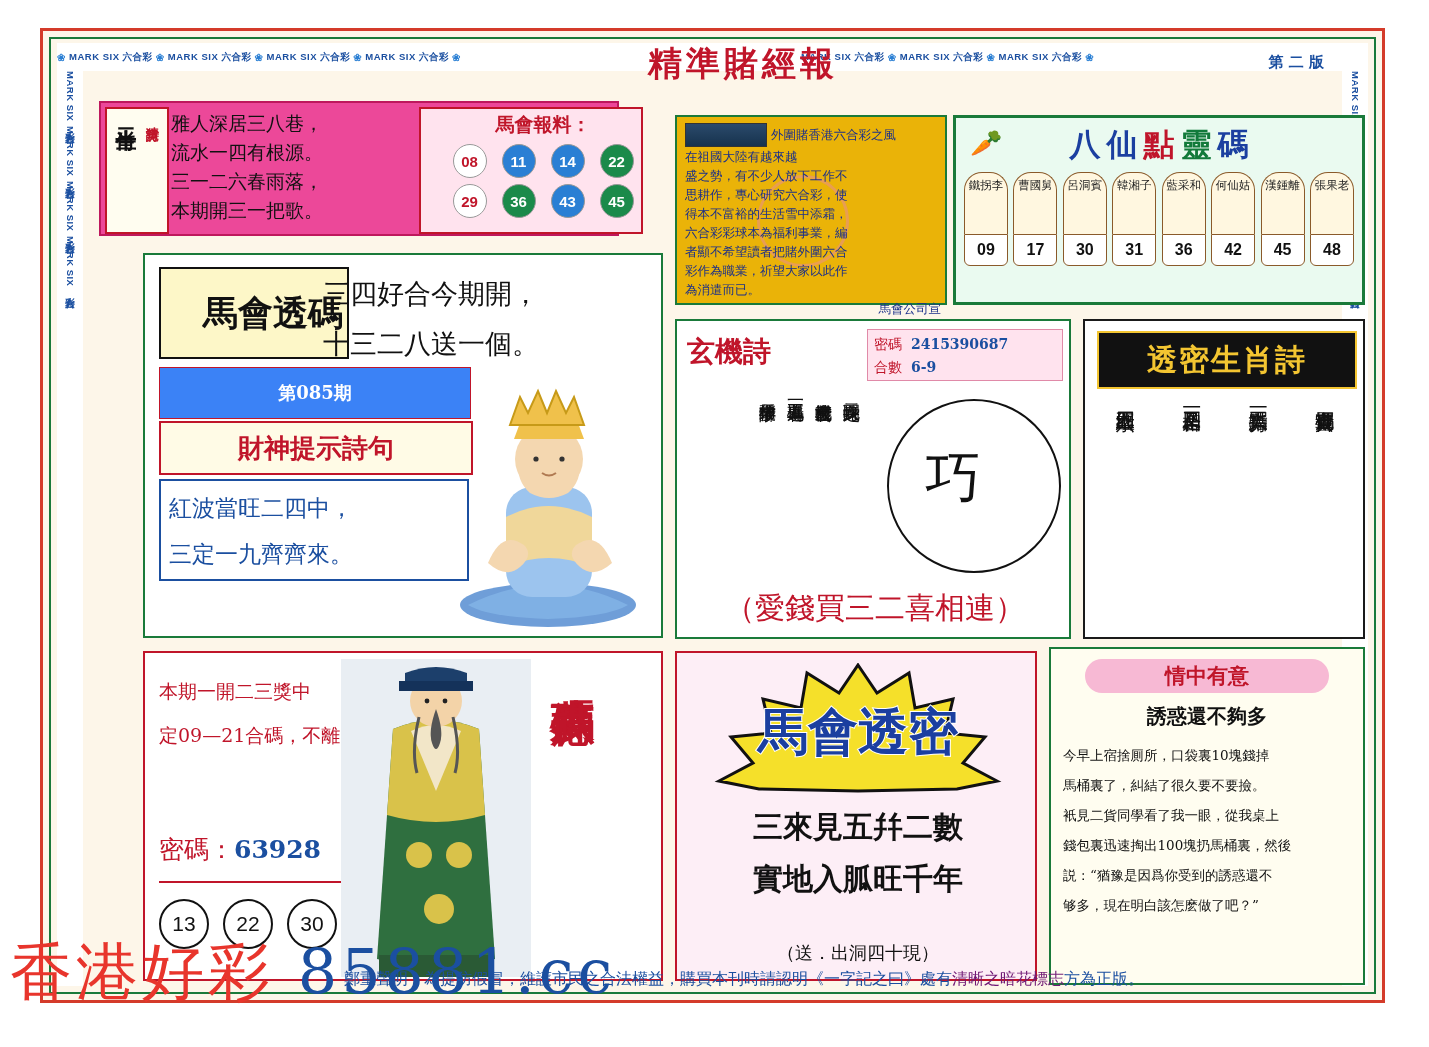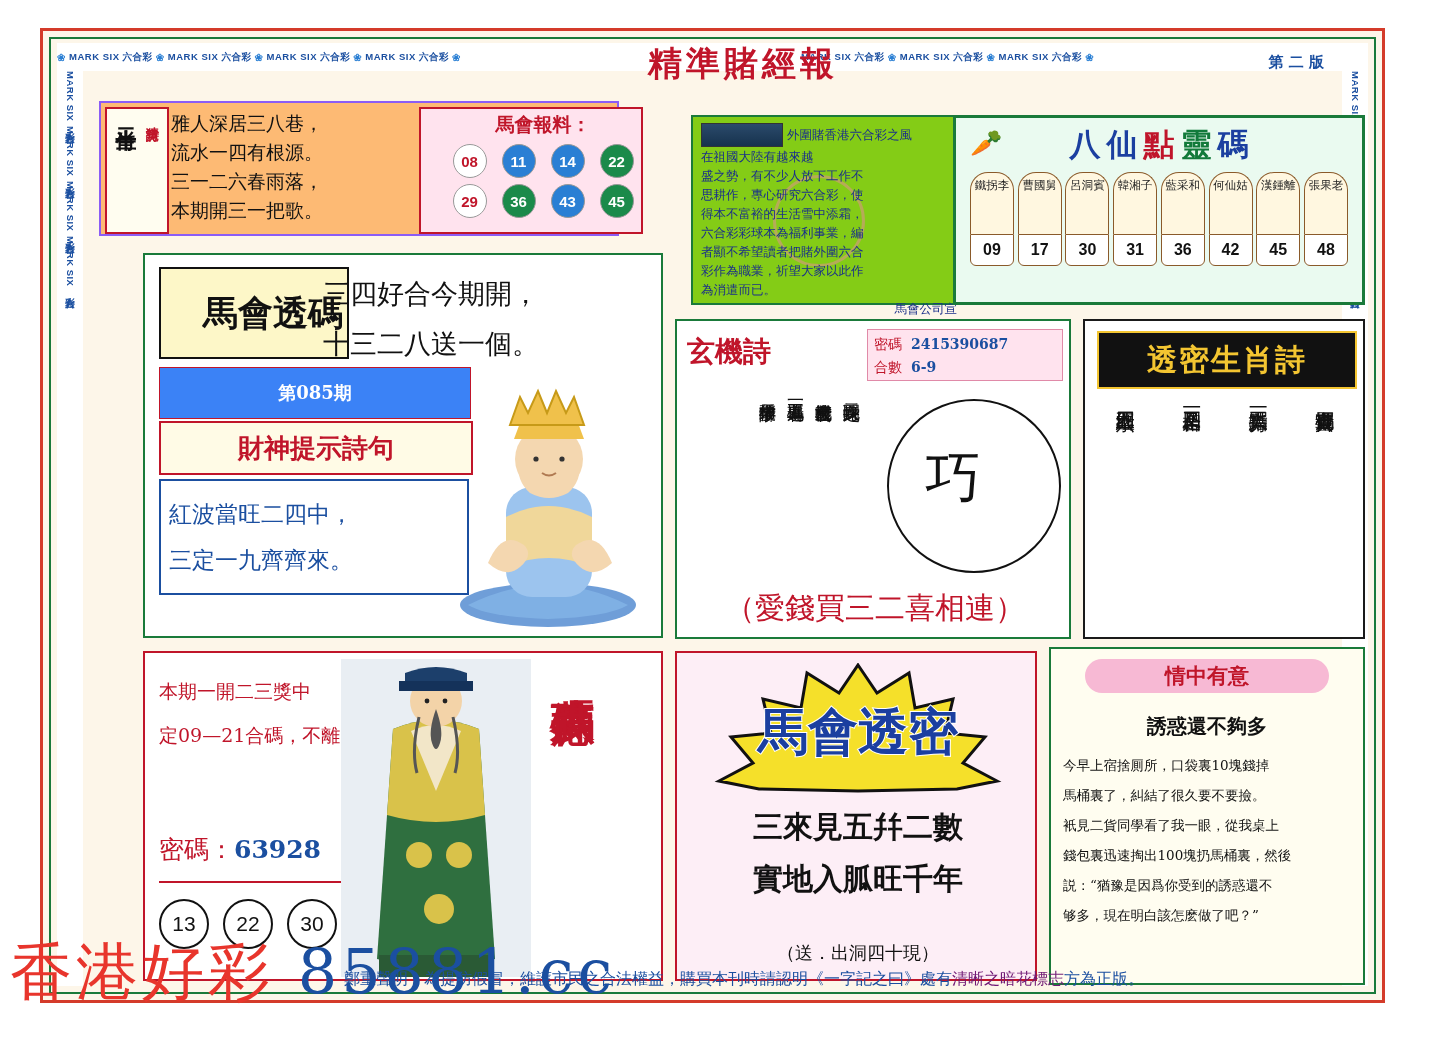--- a/index.html
+++ b/index.html
@@ -15,58 +15,58 @@
   .band-right{right:14px;top:40px;width:26px;bottom:14px;overflow:hidden;}
   .vtext{writing-mode:vertical-rl;text-orientation:mixed;font-size:9.5px;font-weight:bold;color:#1b4fa0;line-height:26px;white-space:nowrap;}
   .flower{color:#2a7fd4;font-size:10px;}
 
   .masthead{position:absolute;left:520px;top:10px;width:360px;text-align:center;font-family:"DejaVu Serif","Liberation Serif",serif;font-weight:bold;font-size:34px;color:#c0152a;letter-spacing:4px;}
   .edition{position:absolute;right:58px;top:22px;font-size:15px;color:#1b4fa0;font-weight:bold;font-family:"DejaVu Serif",serif;}
 
   .box{position:absolute;box-sizing:border-box;background:#fff;}
 
   
-  #zodiacBox{left:56px;top:70px;width:520px;height:135px;border:2px solid #8b5cf6;background:#fdba74;}
+  #zodiacBox{left:56px;top:70px;width:520px;height:135px;border:2px solid #be185d;background:#ec4899;}
   .z-left{position:absolute;left:4px;top:4px;width:60px;height:123px;border:2px solid #c0152a;background:#fffdf0;display:flex;}
   .z-l1{writing-mode:vertical-rl;font-size:21px;font-weight:bold;color:#111;line-height:30px;margin:4px 0 0 4px;font-family:"DejaVu Serif",serif;}
   .z-l2{writing-mode:vertical-rl;font-size:13px;font-weight:bold;color:#c0152a;line-height:18px;margin:8px 0 0 2px;font-family:"DejaVu Serif",serif;}
   .z-poem{position:absolute;left:70px;top:6px;width:240px;height:120px;font-family:"DejaVu Serif",serif;font-size:19px;color:#111;line-height:29px;}
   .z-right{position:absolute;left:318px;top:4px;width:196px;height:123px;background:#ffe3ee;border:2px solid #c0152a;padding-left:24px;}
   .z-title{text-align:center;font-family:"DejaVu Serif",serif;font-size:19px;font-weight:bold;color:#c0152a;margin-top:3px;}
   .ballrow{display:flex;justify-content:space-around;margin-top:6px;}
   .ball{width:32px;height:32px;border-radius:50%;color:#fff;font-size:15px;font-weight:bold;display:flex;align-items:center;justify-content:center;font-family:"Liberation Sans",sans-serif;border:1px solid #999;}
 
   
-  #noticeBox{left:648px;top:84px;width:272px;height:190px;border:2px solid #1a7a3a;background:#84cc16;}
+  #noticeBox{left:632px;top:84px;width:272px;height:190px;border:2px solid #1a7a3a;background:#eab308;}
   .notice-photo{position:absolute;left:6px;top:4px;width:80px;height:22px;background:linear-gradient(#2b4a6b,#16324d);border:1px solid #333;}
   .notice-text{position:absolute;left:4px;top:4px;width:264px;height:182px;font-family:"DejaVu Serif",serif;font-size:12.5px;color:#1a2f8a;line-height:19px;padding:2px 4px;box-sizing:border-box;}
   .notice-text p{margin:0;}
   .notice-sign{text-align:right;margin-top:4px;}
   .seal{position:absolute;left:80px;top:58px;width:86px;height:86px;border:3px solid #e88a9a;border-radius:50%;opacity:.5;}
 
   
   #baxianBox{left:910px;top:84px;width:412px;height:190px;border:3px solid #1a7a3a;background:#eafaf0;}
   .bx-title{position:relative;height:54px;display:flex;align-items:center;justify-content:center;gap:6px;}
   .bx-title .t{font-family:"DejaVu Serif",serif;font-size:31px;font-weight:bold;color:#1b3fa0;-webkit-text-stroke:0px;}
   .bx-title .t.red{color:#c0152a;}
   .bx-title .t.grn{color:#127a3a;}
-  .bx-grid{display:flex;justify-content:space-between;padding:0 14px;}
+  .bx-grid{display:flex;justify-content:space-between;padding:0 8px;}
   .bx-col{width:44px;text-align:center;}
   .bx-name{height:62px;border:1px solid #8a5a2a;border-bottom:none;border-radius:18px 18px 0 0;background:#fff7e0;font-family:"DejaVu Serif",serif;font-size:11.5px;line-height:14px;color:#222;padding-top:5px;box-sizing:border-box;}
   .bx-num{height:30px;border:1px solid #8a5a2a;border-radius:0 0 6px 6px;background:#fff;font-size:16px;font-weight:bold;color:#111;display:flex;align-items:center;justify-content:center;font-family:"Liberation Sans",sans-serif;}
   .bx-veg{position:absolute;left:14px;top:10px;font-size:26px;}
 
   
   #matouBox{left:100px;top:222px;width:520px;height:385px;border:2px solid #1a7a3a;background:#fff;}
   .mt-tag{position:absolute;left:14px;top:12px;width:148px;height:88px;border:2px solid #111;background:#fdf7c8;display:flex;align-items:center;justify-content:center;padding-left:38px;}
   .mt-tag span{writing-mode:horizontal-tb;font-family:"DejaVu Serif",serif;font-size:35px;font-weight:bold;color:#111;line-height:42px;text-align:center;}
   .mt-poem{position:absolute;left:178px;top:14px;width:330px;font-family:"DejaVu Serif",serif;font-size:27px;color:#111;line-height:50px;}
   .mt-period{position:absolute;left:14px;top:112px;width:310px;height:50px;background:#3b82f6;border:1px solid #c0152a;display:flex;align-items:center;justify-content:center;font-family:"DejaVu Serif",serif;font-size:18px;font-weight:bold;color:#fff;}
   .mt-sub{position:absolute;left:14px;top:166px;width:310px;height:50px;background:#fffbe6;border:2px solid #c0152a;display:flex;align-items:center;justify-content:center;font-family:"DejaVu Serif",serif;font-size:26px;font-weight:bold;color:#c0152a;}
-  .mt-lines{position:absolute;left:14px;top:224px;width:310px;height:116px;border:2px solid #1b4fa0;background:#fff;font-family:"DejaVu Serif",serif;font-size:23px;color:#1b4fa0;line-height:46px;padding:10px 8px;box-sizing:border-box;}
+  .mt-lines{position:absolute;left:14px;top:224px;width:310px;height:102px;border:2px solid #1b4fa0;background:#fff;font-family:"DejaVu Serif",serif;font-size:23px;color:#1b4fa0;line-height:46px;padding:4px 8px;box-sizing:border-box;}
   .buddha{position:absolute;right:8px;bottom:4px;width:205px;height:265px;}
 
   
   #xuanjiBox{left:632px;top:288px;width:396px;height:320px;border:2px solid #1a7a3a;background:#fff;}
   .xj-title{position:absolute;left:10px;top:12px;font-family:"DejaVu Serif",serif;font-size:28px;font-weight:bold;color:#c0152a;}
   .xj-code{position:absolute;left:190px;top:8px;width:196px;height:52px;background:#ffe3ee;border:1px solid #e08aa8;font-family:"DejaVu Serif",serif;font-size:14px;color:#c0152a;padding:3px 6px;box-sizing:border-box;line-height:23px;}
   .xj-code b{color:#1b4fa0;font-weight:bold;}
   .xj-poem{position:absolute;left:8px;top:70px;width:180px;height:200px;display:flex;flex-direction:row-reverse;gap:2px;}
   .xj-col{writing-mode:vertical-rl;font-family:"DejaVu Serif",serif;font-size:17px;color:#111;line-height:26px;}
   .xj-circle{position:absolute;left:210px;top:78px;width:170px;height:170px;border:2px solid #111;border-radius:50%;}
@@ -93,21 +93,21 @@
 
   
   #toumi2Box{left:632px;top:620px;width:362px;height:330px;border:2px solid #c0152a;background:#fdeef6;}
   .star{position:absolute;left:14px;top:10px;width:334px;height:130px;}
   .t2-line{position:absolute;left:10px;width:342px;text-align:center;font-family:"DejaVu Serif",serif;font-size:30px;font-weight:bold;color:#111;}
   .t2-foot{position:absolute;left:10px;bottom:14px;width:342px;text-align:center;font-family:"DejaVu Serif",serif;font-size:18px;color:#111;}
 
   
   #qingBox{left:1006px;top:616px;width:316px;height:338px;border:2px solid #1a7a3a;background:#fffdf0;}
   .q-title{margin:10px auto 0;width:244px;height:34px;border-radius:17px;background:#f7b9d4;display:flex;align-items:center;justify-content:center;font-family:"DejaVu Serif",serif;font-size:21px;font-weight:bold;color:#c0152a;}
-  .q-sub{text-align:center;font-family:"DejaVu Serif",serif;font-size:20px;font-weight:bold;color:#111;margin-top:20px;}
+  .q-sub{text-align:center;font-family:"DejaVu Serif",serif;font-size:20px;font-weight:bold;color:#111;margin-top:10px;}
   .q-body{margin:10px 12px 0;font-family:"DejaVu Serif",serif;font-size:13.5px;color:#111;line-height:30px;}
 
   
   .disclaimer{position:absolute;left:56px;bottom:10px;width:1290px;text-align:center;font-family:"DejaVu Serif",serif;font-size:16px;color:#1b4fa0;}
   .disclaimer .hl{color:#701a75;}
 
   
   .wm{position:absolute;left:10px;top:930px;width:900px;font-family:"DejaVu Serif",serif;font-size:62px;font-weight:normal;color:#e8352c;letter-spacing:4px;}
   .wm .blue{color:#1b4fa0;}
 </style>

